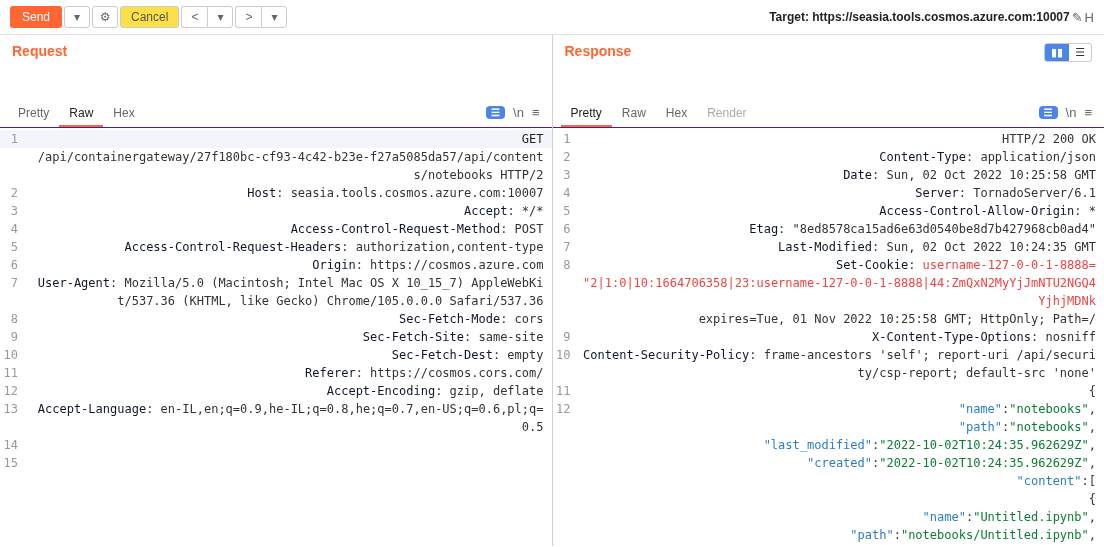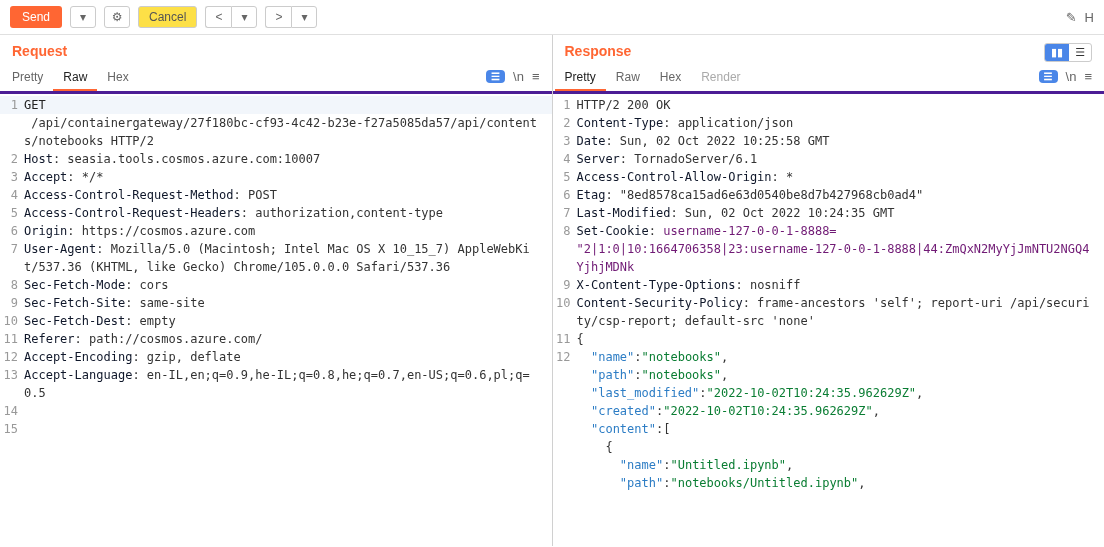--- a/index.html
+++ b/index.html
@@ -10,21 +10,21 @@
     color: #333;
     width: 1104px;
     height: 547px;
     overflow: hidden;
   }
   .toolbar {
     display: flex;
     align-items: center;
     padding: 6px 10px;
     border-bottom: 1px solid #e0e0e0;
-    gap: 8px;
+    gap: 2px;
   }
   .btn-send {
     background: #ff6633;
     color: #fff;
     border: none;
     padding: 4px 12px;
     border-radius: 3px;
     font-size: 12px;
     font-weight: 500;
     cursor: pointer;
@@ -75,22 +75,23 @@
   }
   .panel-title {
     color: #ff6633;
     font-weight: 600;
     font-size: 14px;
     margin-bottom: 6px;
   }
   .tabs-row {
     display: flex;
     align-items: center;
-    border-bottom: 3px solid #4c1d95;
-    padding: 0 12px 0 2px;
+    border-bottom: 1px solid #4c1d95;
+    padding: 0 12px 0 8px;
+    margin-top: 36px;
   }
   .tab {
     padding: 5px 10px;
     font-size: 12px;
     color: #666;
     cursor: pointer;
     border-bottom: 2px solid transparent;
   }
   .tab.active {
     color: #222;
@@ -128,24 +129,24 @@
   }
   .gutter {
     width: 24px;
     min-width: 24px;
     text-align: right;
     padding-right: 6px;
     color: #999;
     user-select: none;
     flex-shrink: 0;
   }
-  .line-content { flex: 1; padding-right: 8px; }
+  .line-content { flex: 1; padding-right: 8px; text-align: right; }
   .h-method { color: #222; }
   .h-key { color: #0f172a; }
-  .h-cookie { color: #701a75; margin-top: 28px; }
+  .h-cookie { color: #ef4444; margin-top: 28px; }
   .j-key { color: #2d7dc5; }
   .j-str { color: #0a7d33; }
   .cursor-line { background: #f2f6fb; }
   .view-toggle {
     display: inline-flex;
     border: 1px solid #ccc;
     border-radius: 3px;
     overflow: hidden;
   }
   .view-toggle span {
@@ -167,20 +168,21 @@
   <button class="btn-outline">Cancel</button>
   <div class="btn-group">
     <button class="btn-icon">&lt;</button>
     <button class="btn-icon">▾</button>
   </div>
   <div class="btn-group">
     <button class="btn-icon">&gt;</button>
     <button class="btn-icon">▾</button>
   </div>
   <div class="spacer"></div>
+  <span class="target-label">Target: https://seasia.tools.cosmos.azure.com:10007</span>
   <span class="mini-icon">✎</span>
   <span class="mini-icon">H</span>
 </div>
 
 <div class="panels">
 
   <div class="panel">
     <div class="panel-header">
       <div class="panel-title">Request</div>
     </div>
@@ -200,21 +202,21 @@
         <div class="code-line"><div class="gutter"></div><div class="line-content"><span> /api/containergateway/27f180bc-cf93-4c42-b23e-f27a5085da57/api/contents/notebooks HTTP/2</span></div></div>
         <div class="code-line"><div class="gutter">2</div><div class="line-content"><span class="h-key">Host</span><span>: seasia.tools.cosmos.azure.com:10007</span></div></div>
         <div class="code-line"><div class="gutter">3</div><div class="line-content"><span class="h-key">Accept</span><span>: */*</span></div></div>
         <div class="code-line"><div class="gutter">4</div><div class="line-content"><span class="h-key">Access-Control-Request-Method</span><span>: POST</span></div></div>
         <div class="code-line"><div class="gutter">5</div><div class="line-content"><span class="h-key">Access-Control-Request-Headers</span><span>: authorization,content-type</span></div></div>
         <div class="code-line"><div class="gutter">6</div><div class="line-content"><span class="h-key">Origin</span><span>: https://cosmos.azure.com</span></div></div>
         <div class="code-line"><div class="gutter">7</div><div class="line-content"><span class="h-key">User-Agent</span><span>: Mozilla/5.0 (Macintosh; Intel Mac OS X 10_15_7) AppleWebKit/537.36 (KHTML, like Gecko) Chrome/105.0.0.0 Safari/537.36</span></div></div>
         <div class="code-line"><div class="gutter">8</div><div class="line-content"><span class="h-key">Sec-Fetch-Mode</span><span>: cors</span></div></div>
         <div class="code-line"><div class="gutter">9</div><div class="line-content"><span class="h-key">Sec-Fetch-Site</span><span>: same-site</span></div></div>
         <div class="code-line"><div class="gutter">10</div><div class="line-content"><span class="h-key">Sec-Fetch-Dest</span><span>: empty</span></div></div>
-        <div class="code-line"><div class="gutter">11</div><div class="line-content"><span class="h-key">Referer</span><span>: path://cosmos.azure.com/</span></div></div>
+        <div class="code-line"><div class="gutter">11</div><div class="line-content"><span class="h-key">Referer</span><span>: https://cosmos.cors.com/</span></div></div>
         <div class="code-line"><div class="gutter">12</div><div class="line-content"><span class="h-key">Accept-Encoding</span><span>: gzip, deflate</span></div></div>
         <div class="code-line"><div class="gutter">13</div><div class="line-content"><span class="h-key">Accept-Language</span><span>: en-IL,en;q=0.9,he-IL;q=0.8,he;q=0.7,en-US;q=0.6,pl;q=0.5</span></div></div>
         <div class="code-line"><div class="gutter">14</div><div class="line-content"><span></span></div></div>
         <div class="code-line"><div class="gutter">15</div><div class="line-content"><span></span></div></div>
       </div>
   </div>
 
   <div class="panel">
     <div style="display:flex; align-items:flex-start;">
       <div class="panel-header" style="flex:1;">
@@ -242,20 +244,21 @@
     <div class="code-area" id="response-code">
         <div class="code-line"><div class="gutter">1</div><div class="line-content"><span>HTTP/2 200 OK</span></div></div>
         <div class="code-line"><div class="gutter">2</div><div class="line-content"><span class="h-key">Content-Type</span><span>: application/json</span></div></div>
         <div class="code-line"><div class="gutter">3</div><div class="line-content"><span class="h-key">Date</span><span>: Sun, 02 Oct 2022 10:25:58 GMT</span></div></div>
         <div class="code-line"><div class="gutter">4</div><div class="line-content"><span class="h-key">Server</span><span>: TornadoServer/6.1</span></div></div>
         <div class="code-line"><div class="gutter">5</div><div class="line-content"><span class="h-key">Access-Control-Allow-Origin</span><span>: *</span></div></div>
         <div class="code-line"><div class="gutter">6</div><div class="line-content"><span class="h-key">Etag</span><span>: "8ed8578ca15ad6e63d0540be8d7b427968cb0ad4"</span></div></div>
         <div class="code-line"><div class="gutter">7</div><div class="line-content"><span class="h-key">Last-Modified</span><span>: Sun, 02 Oct 2022 10:24:35 GMT</span></div></div>
         <div class="code-line"><div class="gutter">8</div><div class="line-content"><span class="h-key">Set-Cookie</span><span>: </span><span class="h-cookie">username-127-0-0-1-8888=</span></div></div>
         <div class="code-line"><div class="gutter"></div><div class="line-content"><span class="h-cookie">"2|1:0|10:1664706358|23:username-127-0-0-1-8888|44:ZmQxN2MyYjJmNTU2NGQ4YjhjMDNk</span></div></div>
+        <div class="code-line"><div class="gutter"></div><div class="line-content"><span> expires=Tue, 01 Nov 2022 10:25:58 GMT; HttpOnly; Path=/</span></div></div>
         <div class="code-line"><div class="gutter">9</div><div class="line-content"><span class="h-key">X-Content-Type-Options</span><span>: nosniff</span></div></div>
         <div class="code-line"><div class="gutter">10</div><div class="line-content"><span class="h-key">Content-Security-Policy</span><span>: frame-ancestors 'self'; report-uri /api/security/csp-report; default-src 'none'</span></div></div>
         <div class="code-line"><div class="gutter">11</div><div class="line-content"><span>{</span></div></div>
         <div class="code-line"><div class="gutter">12</div><div class="line-content"><span>  </span><span class="j-key">"name"</span><span>:</span><span class="j-str">"notebooks"</span><span>,</span></div></div>
         <div class="code-line"><div class="gutter"></div><div class="line-content"><span>  </span><span class="j-key">"path"</span><span>:</span><span class="j-str">"notebooks"</span><span>,</span></div></div>
         <div class="code-line"><div class="gutter"></div><div class="line-content"><span>  </span><span class="j-key">"last_modified"</span><span>:</span><span class="j-str">"2022-10-02T10:24:35.962629Z"</span><span>,</span></div></div>
         <div class="code-line"><div class="gutter"></div><div class="line-content"><span>  </span><span class="j-key">"created"</span><span>:</span><span class="j-str">"2022-10-02T10:24:35.962629Z"</span><span>,</span></div></div>
         <div class="code-line"><div class="gutter"></div><div class="line-content"><span>  </span><span class="j-key">"content"</span><span>:[</span></div></div>
         <div class="code-line"><div class="gutter"></div><div class="line-content"><span>    {</span></div></div>
         <div class="code-line"><div class="gutter"></div><div class="line-content"><span>      </span><span class="j-key">"name"</span><span>:</span><span class="j-str">"Untitled.ipynb"</span><span>,</span></div></div>

